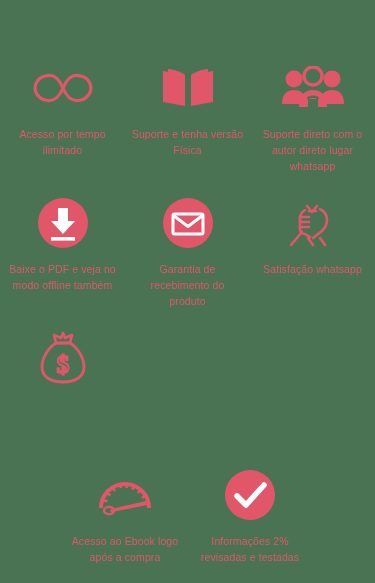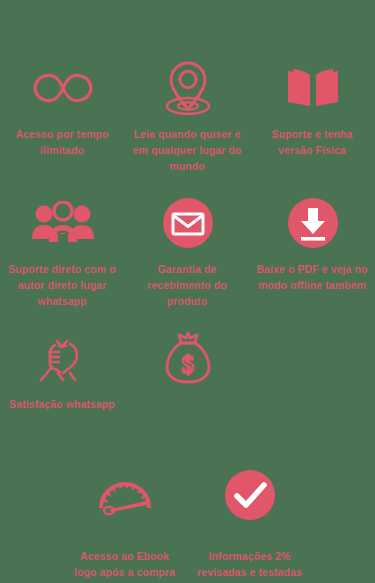--- a/index.html
+++ b/index.html
@@ -40,61 +40,49 @@
     display: flex;
     align-items: center;
     justify-content: center;
   }
   .icon-wrap svg {
     display: block;
   }
   .benefit-label {
     margin-top: 3px;
     font-size: 10.5px;
-    font-weight: bold;
+    font-weight: normal;
     line-height: 1.52;
     color: #E2566A;
     letter-spacing: 0.1px;
   }
   .row-last {
     width: 375px;
     display: flex;
     justify-content: center;
     margin-top: 2px;
   }
   .row-last .benefit {
     width: 125px;
-    gap: 15px;
   }
 </style>
 </head>
 <body>
 
 <div class="benefits-grid">
 
   <div class="benefit row-h">
     <div class="icon-wrap">
       <svg width="62" height="40" viewBox="0 0 62 40">
         <path d="M31 20 C36 8 42 6 49 8 C57 10 59 17 59 20 C59 23 57 30 49 32 C42 34 36 32 31 20 C26 8 20 6 13 8 C5 10 3 17 3 20 C3 23 5 30 13 32 C20 34 26 32 31 20 Z" fill="none" stroke="#E2566A" stroke-width="3.2"></path>
       </svg>
     </div>
     <div class="benefit-label">Acesso por tempo ilimitado</div>
   </div>
 
-  <div class="benefit row-h">
-    <div class="icon-wrap">
-      <svg width="52" height="58" viewBox="0 0 52 58">
-        <ellipse cx="26" cy="47" rx="21" ry="8" fill="none" stroke="#E2566A" stroke-width="2.4"></ellipse>
-        <ellipse cx="26" cy="47" rx="10" ry="3.6" fill="none" stroke="#E2566A" stroke-width="2.2"></ellipse>
-        <path d="M26 4 C16.6 4 9 11.6 9 21 C9 32 26 50 26 50 C26 50 43 32 43 21 C43 11.6 35.4 4 26 4 Z" fill="none" stroke="#E2566A" stroke-width="3"></path>
-        <circle cx="26" cy="20.5" r="8.2" fill="none" stroke="#E2566A" stroke-width="3"></circle>
-      </svg>
-    </div>
-    <div class="benefit-label">Leia quando quiser e em qualquer lugar do mundo</div>
-  </div>
 
   <div class="benefit row-h">
     <div class="icon-wrap">
       <svg width="56" height="44" viewBox="0 0 56 44">
         <path d="M3 5 L3 36 L25 40 L25 9 Z" fill="#E2566A"></path>
         <path d="M53 5 L53 36 L31 40 L31 9 Z" fill="#E2566A"></path>
         <path d="M25 9 C21 5.5 14 3.5 8 3 L8 7 C14 7.5 21 9.5 25 13 Z" fill="#E2566A"></path>
         <path d="M31 9 C35 5.5 42 3.5 48 3 L48 7 C42 7.5 35 9.5 31 13 Z" fill="#E2566A"></path>
       </svg>
     </div>
@@ -114,36 +102,36 @@
         <path d="M27 33 C27 30 37 30 37 33" fill="none" stroke="#4A7353" stroke-width="2.5"></path>
       </svg>
     </div>
     <div class="benefit-label">Suporte direto com o autor direto lugar whatsapp</div>
   </div>
 
   <div class="benefit row-h">
     <div class="icon-wrap">
       <svg width="52" height="52" viewBox="0 0 52 52">
         <circle cx="26" cy="26" r="25" fill="#E2566A"></circle>
-        <rect x="11" y="17" width="30" height="20" rx="1.5" fill="none" stroke="#FFFFFF" stroke-width="3"></rect>
-        <path d="M11.5 18.5 L26 29.5 L40.5 18.5" fill="none" stroke="#FFFFFF" stroke-width="3" stroke-linejoin="round"></path>
+        <path d="M21 11 L31 11 L31 24 L38 24 L26 37 L14 24 L21 24 Z" fill="#FFFFFF"></path>
+        <rect x="14" y="40" width="24" height="3.6" fill="#FFFFFF"></rect>
       </svg>
     </div>
-    <div class="benefit-label">Garantia de recebimento do produto</div>
+    <div class="benefit-label">Baixe o PDF e veja no modo offline também</div>
   </div>
 
   <div class="benefit row-h">
     <div class="icon-wrap">
       <svg width="52" height="52" viewBox="0 0 52 52">
         <circle cx="26" cy="26" r="25" fill="#E2566A"></circle>
-        <path d="M21 11 L31 11 L31 24 L38 24 L26 37 L14 24 L21 24 Z" fill="#FFFFFF"></path>
-        <rect x="14" y="40" width="24" height="3.6" fill="#FFFFFF"></rect>
+        <rect x="11" y="17" width="30" height="20" rx="1.5" fill="none" stroke="#FFFFFF" stroke-width="3"></rect>
+        <path d="M11.5 18.5 L26 29.5 L40.5 18.5" fill="none" stroke="#FFFFFF" stroke-width="3" stroke-linejoin="round"></path>
       </svg>
     </div>
-    <div class="benefit-label">Baixe o PDF e veja no modo offline também</div>
+    <div class="benefit-label">Garantia de recebimento do produto</div>
   </div>
 
 
   <div class="benefit row-h">
     <div class="icon-wrap">
       <svg width="52" height="52" viewBox="0 0 52 52">
         <g fill="none" stroke="#E2566A" stroke-width="2.6" stroke-linejoin="round" stroke-linecap="round">
           <path d="M20 9 L25 15 L30 9"></path>
           <path d="M18 13 C15 15 13 18 13 21 L13 32 C13 35 15 37 18 37 L23 40"></path>
           <path d="M33 12 C37 14 40 18 40 23 C40 29 36 34 31 37 L26 41"></path>

